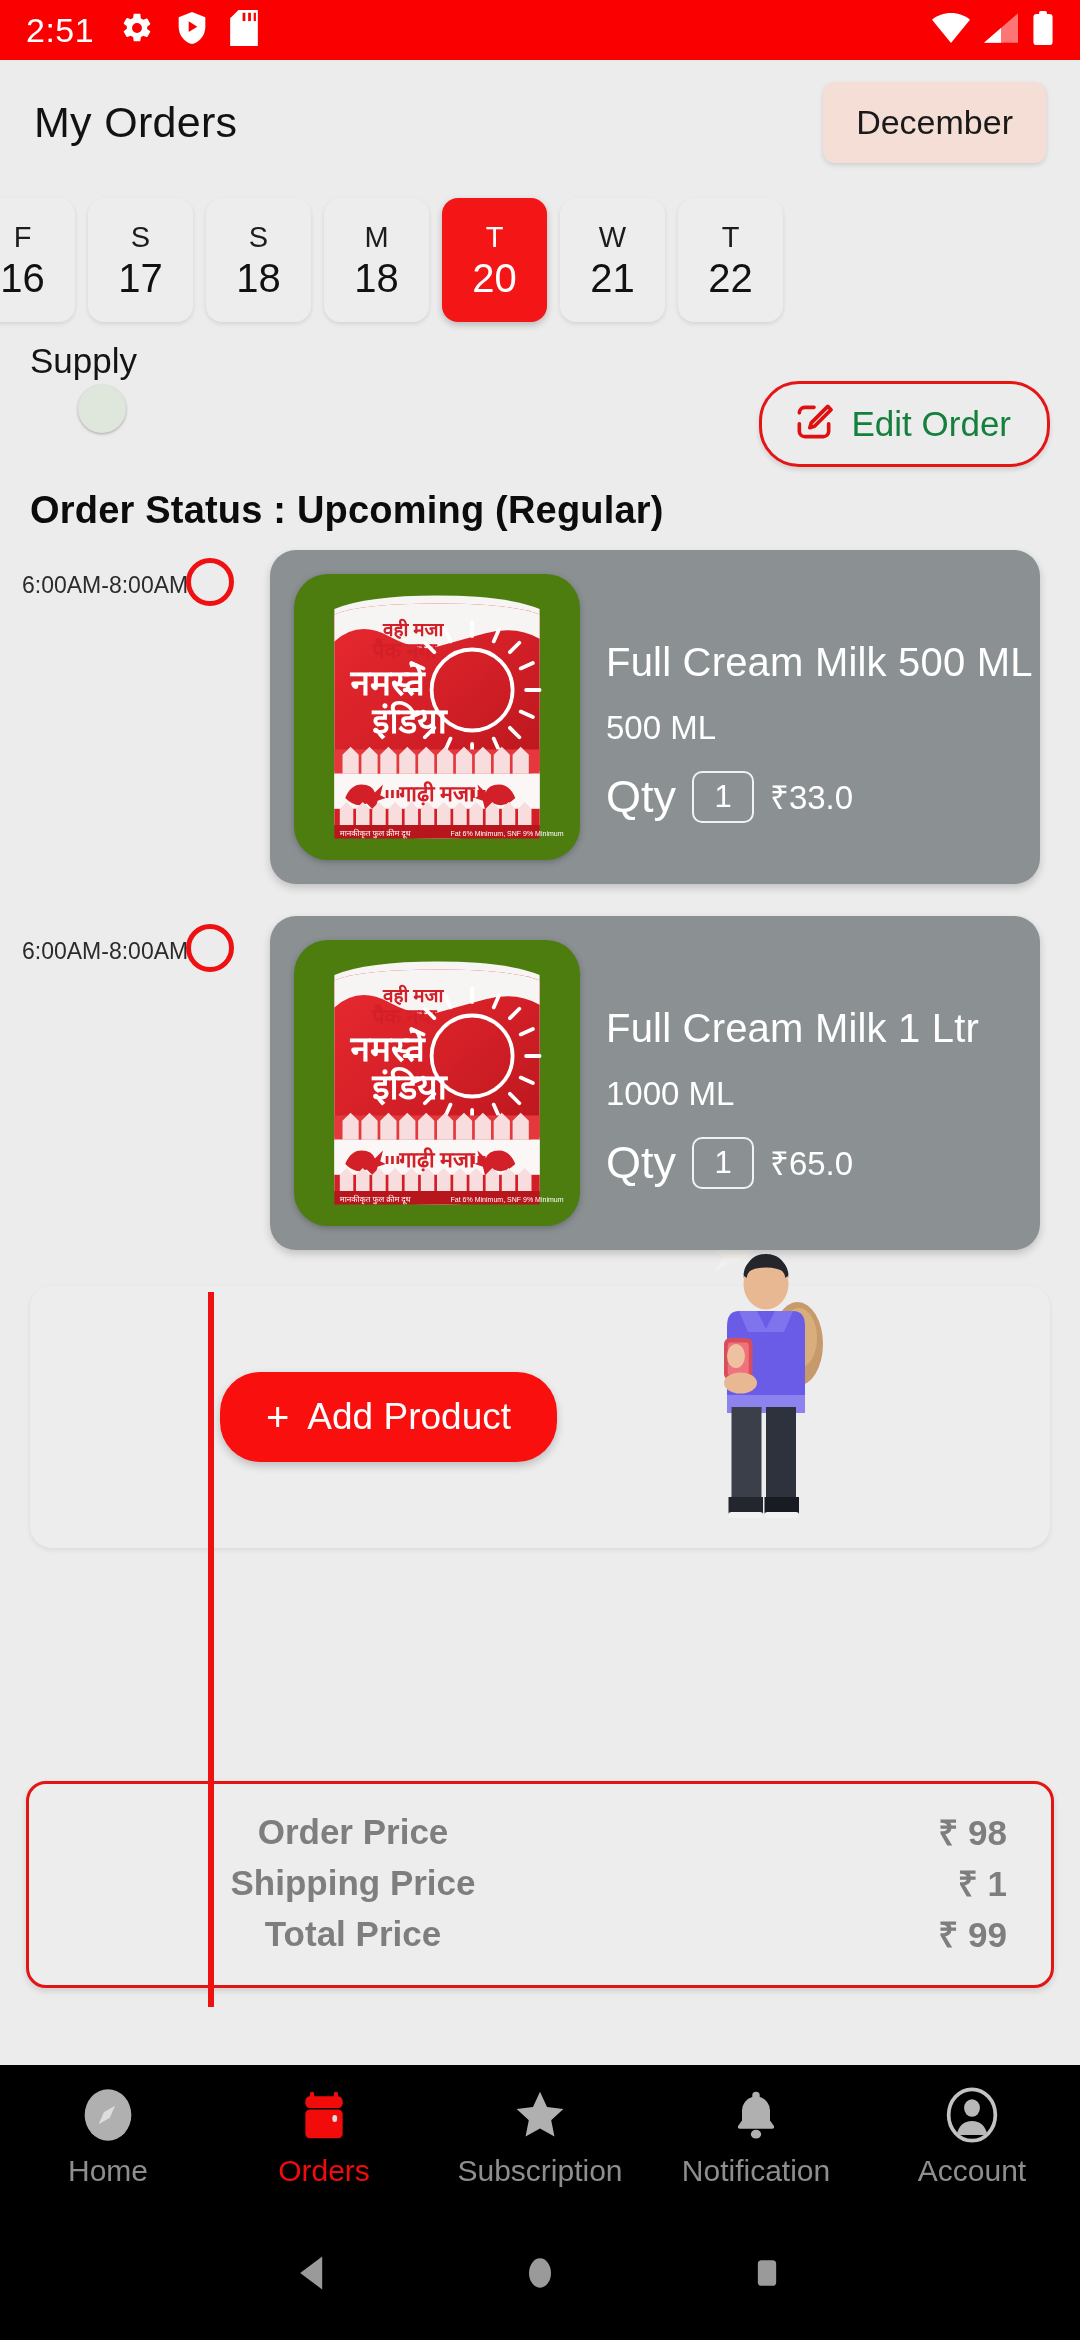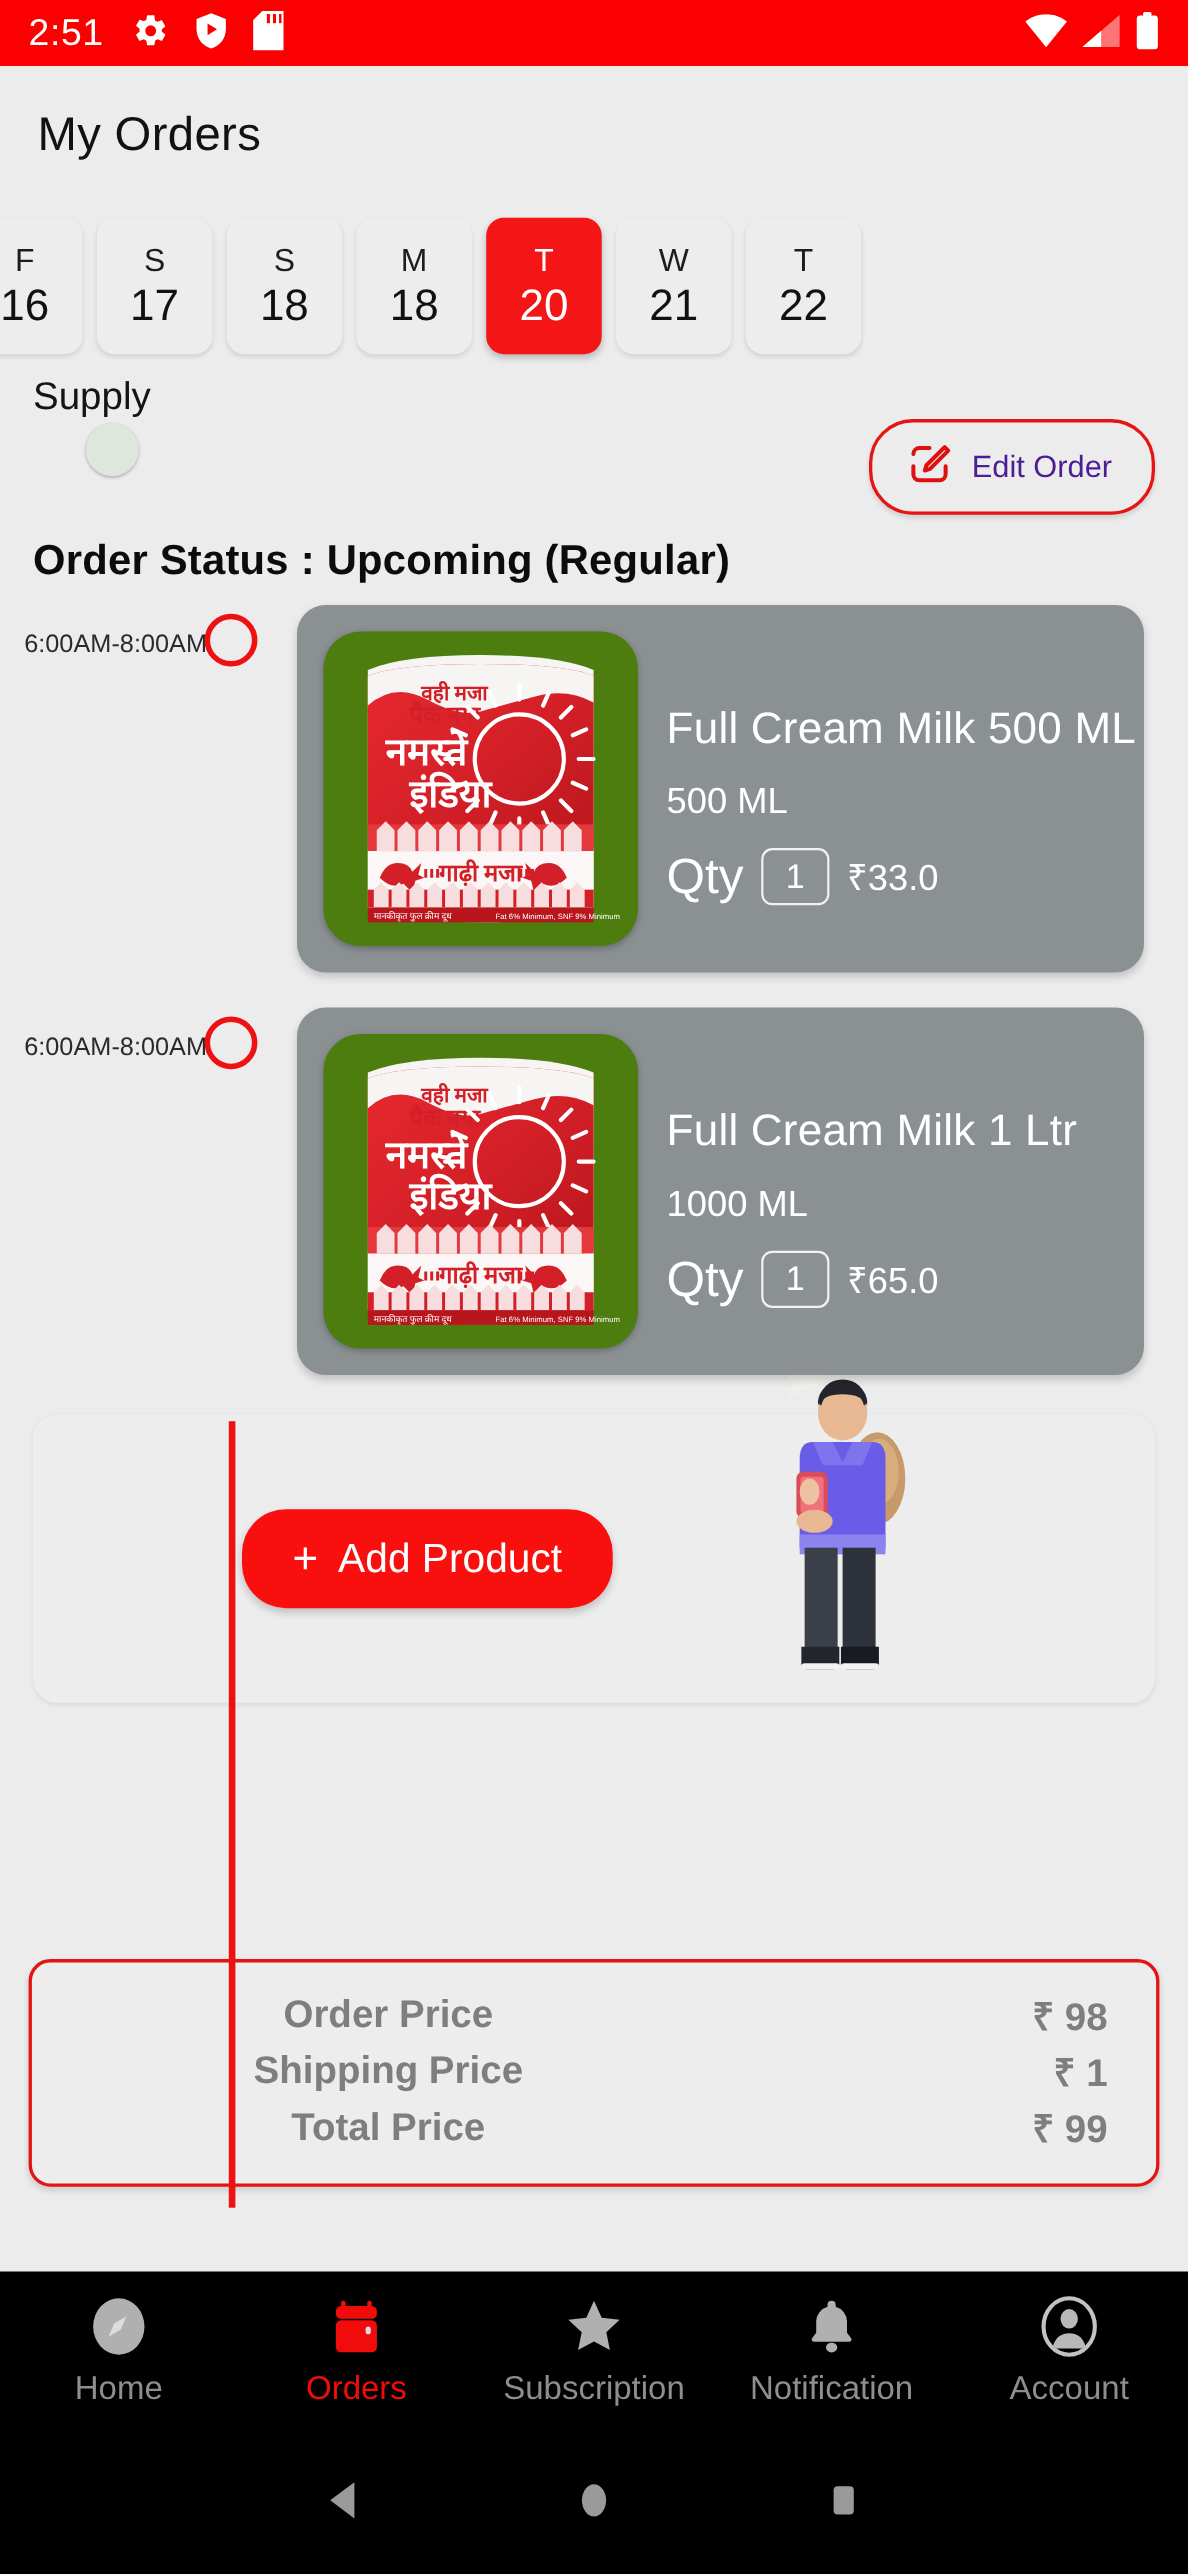--- a/index.html
+++ b/index.html
@@ -80,21 +80,21 @@
   }
   .edit-btn{
     margin-left:auto;
     display:flex; align-items:center; gap:16px;
     border:3px solid #e51515; border-radius:40px;
     background:#ececec;
     padding:16px 36px 16px 30px;
     box-shadow:0 3px 5px rgba(0,0,0,.12);
     cursor:pointer;
   }
-  .edit-btn .lbl{ font-size:28px; color:#4c1d95; }
+  .edit-btn .lbl{ font-size:35px; color:#15803d; }
 
   
   .order-status{
     font-size:38px; font-weight:bold; color:#0c0c0c;
     padding:38px 30px 18px 30px; letter-spacing:.2px;
   }
 
   
   .timeline-wrap{ position:relative; padding-left:0; }
   .tl-line{
@@ -239,20 +239,21 @@
       <svg width="22" height="34" viewBox="0 0 14 22" fill="#fff">
           <rect x="4.5" y="0" width="5" height="2.4" rx="1"></rect>
           <rect x="0.8" y="2" width="12.4" height="20" rx="2"></rect>
         </svg>
     </span>
   </span>
 </div>
 
 <div class="header">
   <span class="page-title">My Orders</span>
+  <button class="month-btn">December</button>
 </div>
 
 <div class="date-strip" id="date-strip">
     <div class="date-cell">
       <div class="date-dow">F</div>
                <div class="date-num">16</div>
     </div>
     <div class="date-cell">
       <div class="date-dow">S</div>
                <div class="date-num">17</div>

